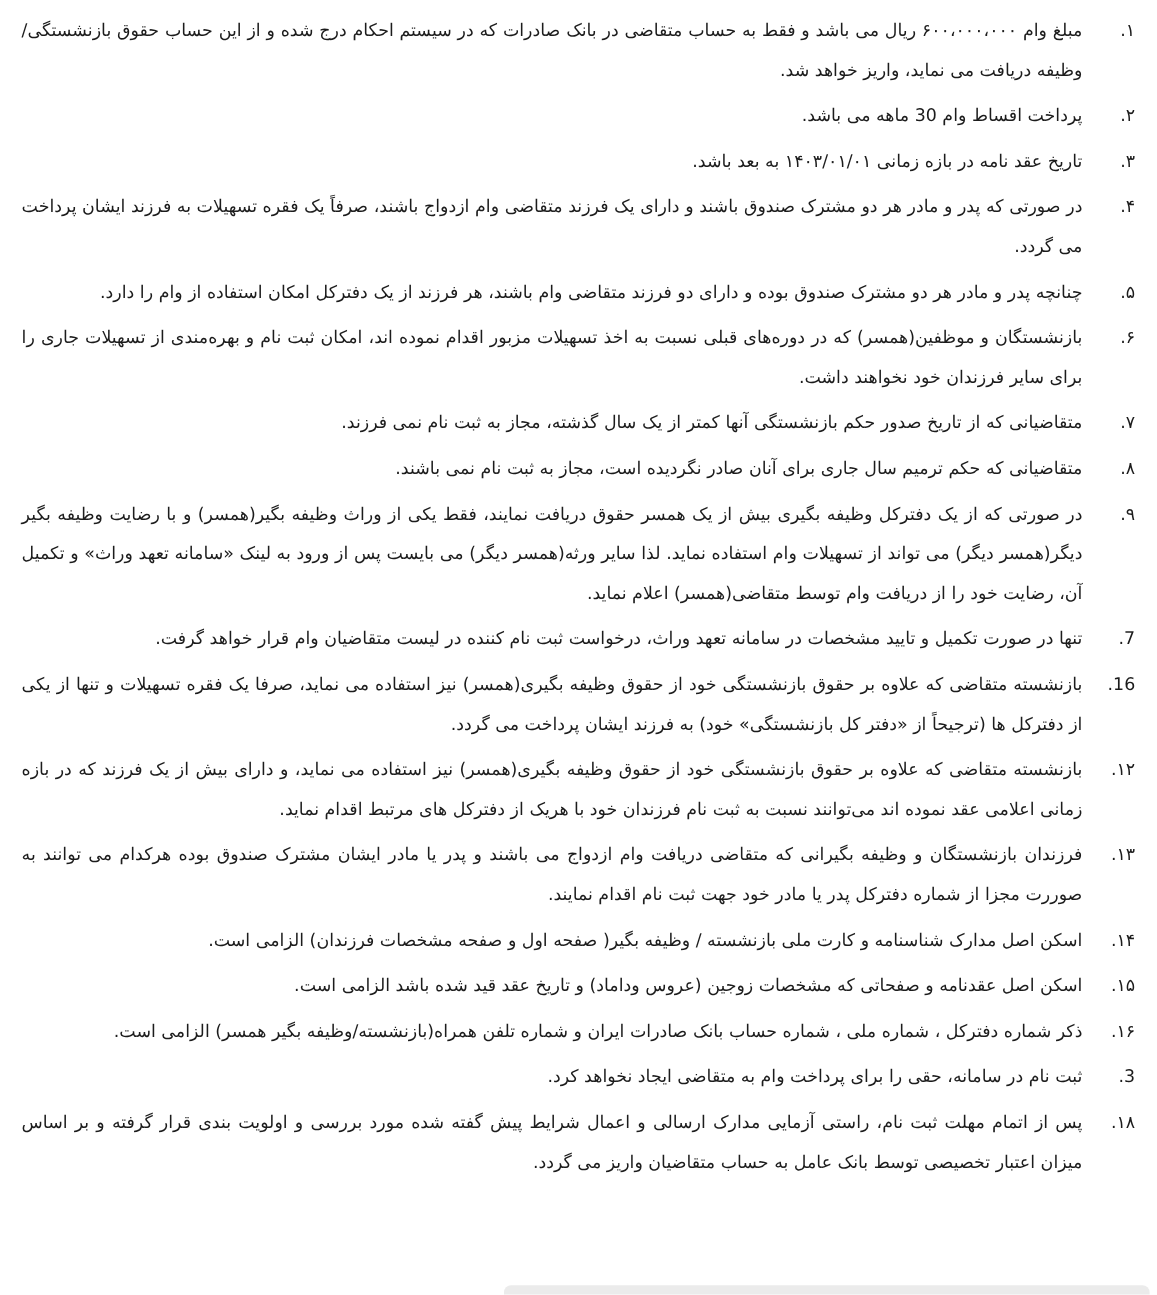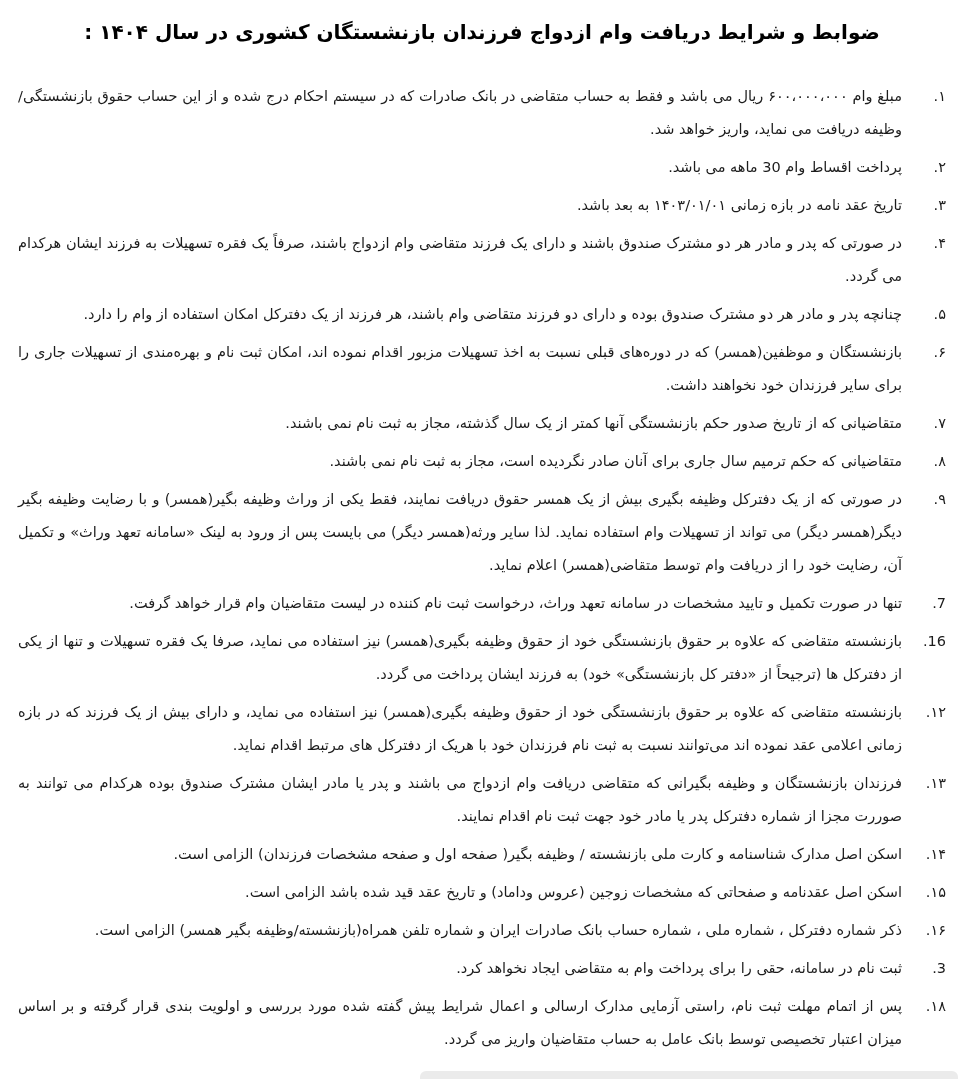--- a/index.html
+++ b/index.html
@@ -57,57 +57,56 @@
     height: 8px;
     background: #ebebeb;
     border-radius: 6px 6px 0 0;
   }
 </style>
 </head>
 <body>
 
 <div class="page">
 
-  <h1 class="title">ضوابط و شرایط دریافت وام ازدواج فرزندان بازنشستگان کشوری در سال ۱۴۰۴ :</h1>
 
   <div class="terms-list">
 
     <div class="item">
       <span class="num">۱.</span>
       <span class="text">مبلغ وام ۶۰۰،۰۰۰،۰۰۰ ریال می باشد و فقط به حساب متقاضی در بانک صادرات که در سیستم احکام درج شده و از این حساب حقوق بازنشستگی/ وظیفه دریافت می نماید، واریز خواهد شد.</span>
     </div>
 
     <div class="item">
       <span class="num">۲.</span>
       <span class="text">پرداخت اقساط وام 30 ماهه می باشد.</span>
     </div>
 
     <div class="item">
       <span class="num">۳.</span>
       <span class="text">تاریخ عقد نامه در بازه زمانی ۱۴۰۳/۰۱/۰۱ به بعد باشد.</span>
     </div>
 
     <div class="item">
       <span class="num">۴.</span>
-      <span class="text">در صورتی که پدر و مادر هر دو مشترک صندوق باشند و دارای یک فرزند متقاضی وام ازدواج باشند، صرفاً یک فقره تسهیلات به فرزند ایشان هرکدام می گردد.</span>
+      <span class="text">در صورتی که پدر و مادر هر دو مشترک صندوق باشند و دارای یک فرزند متقاضی وام ازدواج باشند، صرفاً یک فقره تسهیلات به فرزند ایشان پرداخت می گردد.</span>
     </div>
 
     <div class="item">
       <span class="num">۵.</span>
       <span class="text">چنانچه پدر و مادر هر دو مشترک صندوق بوده و دارای دو فرزند متقاضی وام باشند، هر فرزند از یک دفترکل امکان استفاده از  وام را دارد.</span>
     </div>
 
     <div class="item">
       <span class="num">۶.</span>
       <span class="text">بازنشستگان و موظفین(همسر) که در دوره‌های قبلی نسبت به اخذ تسهیلات مزبور اقدام نموده اند، امکان ثبت نام و بهره‌مندی از تسهیلات جاری را برای سایر فرزندان خود نخواهند داشت.</span>
     </div>
 
     <div class="item">
       <span class="num">۷.</span>
-      <span class="text">متقاضیانی که از تاریخ صدور حکم بازنشستگی آنها کمتر از یک سال گذشته، مجاز به ثبت نام نمی باشند.</span>
+      <span class="text">متقاضیانی که از تاریخ صدور حکم بازنشستگی آنها کمتر از یک سال گذشته، مجاز به ثبت نام نمی فرزند.</span>
     </div>
 
     <div class="item">
       <span class="num">۸.</span>
       <span class="text">متقاضیانی که حکم ترمیم سال جاری برای آنان صادر نگردیده است، مجاز به ثبت نام نمی باشند.</span>
     </div>
 
     <div class="item">
       <span class="num">۹.</span>
       <span class="text">در صورتی که از یک دفترکل وظیفه بگیری بیش از یک همسر حقوق دریافت نمایند، فقط یکی از وراث وظیفه بگیر(همسر) و با رضایت وظیفه بگیر دیگر(همسر دیگر) می تواند از تسهیلات وام استفاده نماید. لذا سایر ورثه(همسر دیگر) می بایست پس از ورود به لینک «سامانه تعهد وراث» و تکمیل آن، رضایت خود را از دریافت وام توسط متقاضی(همسر) اعلام نماید.</span>

